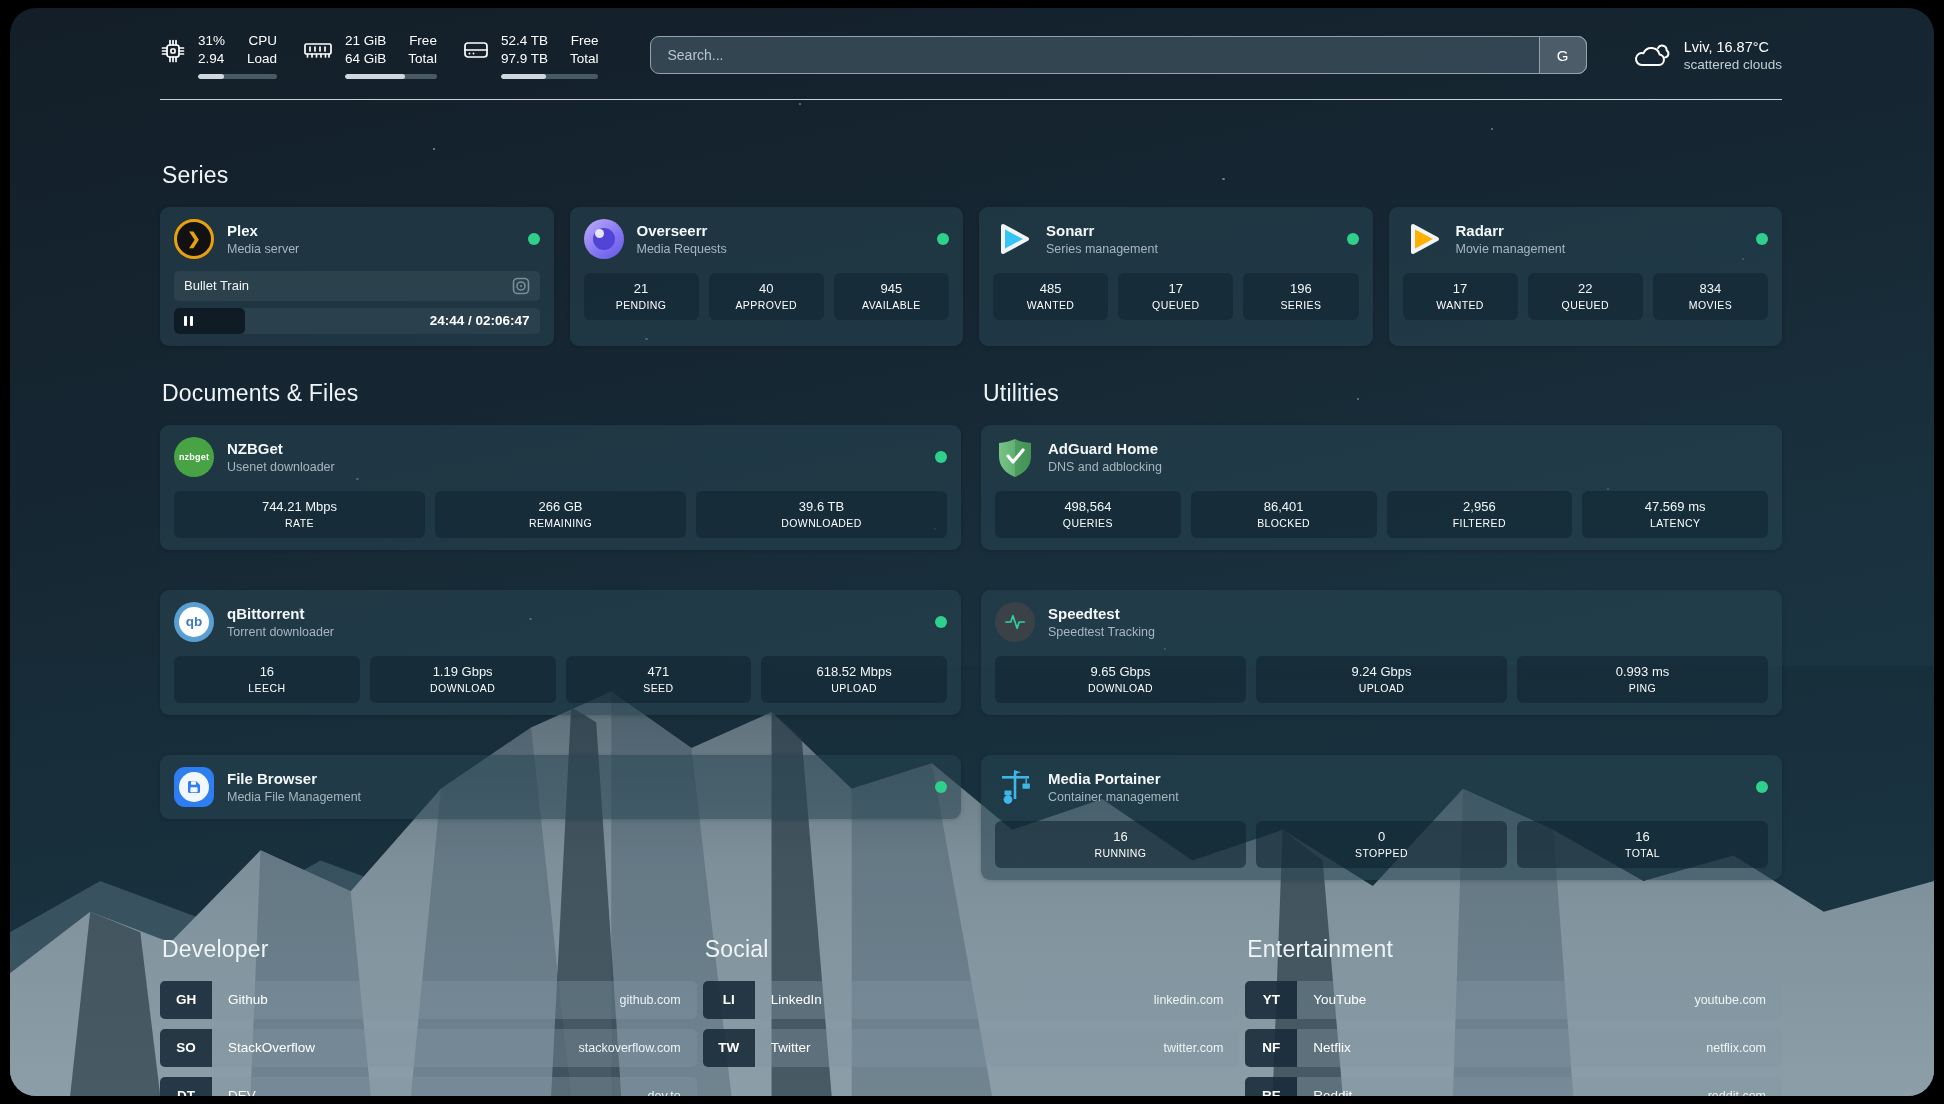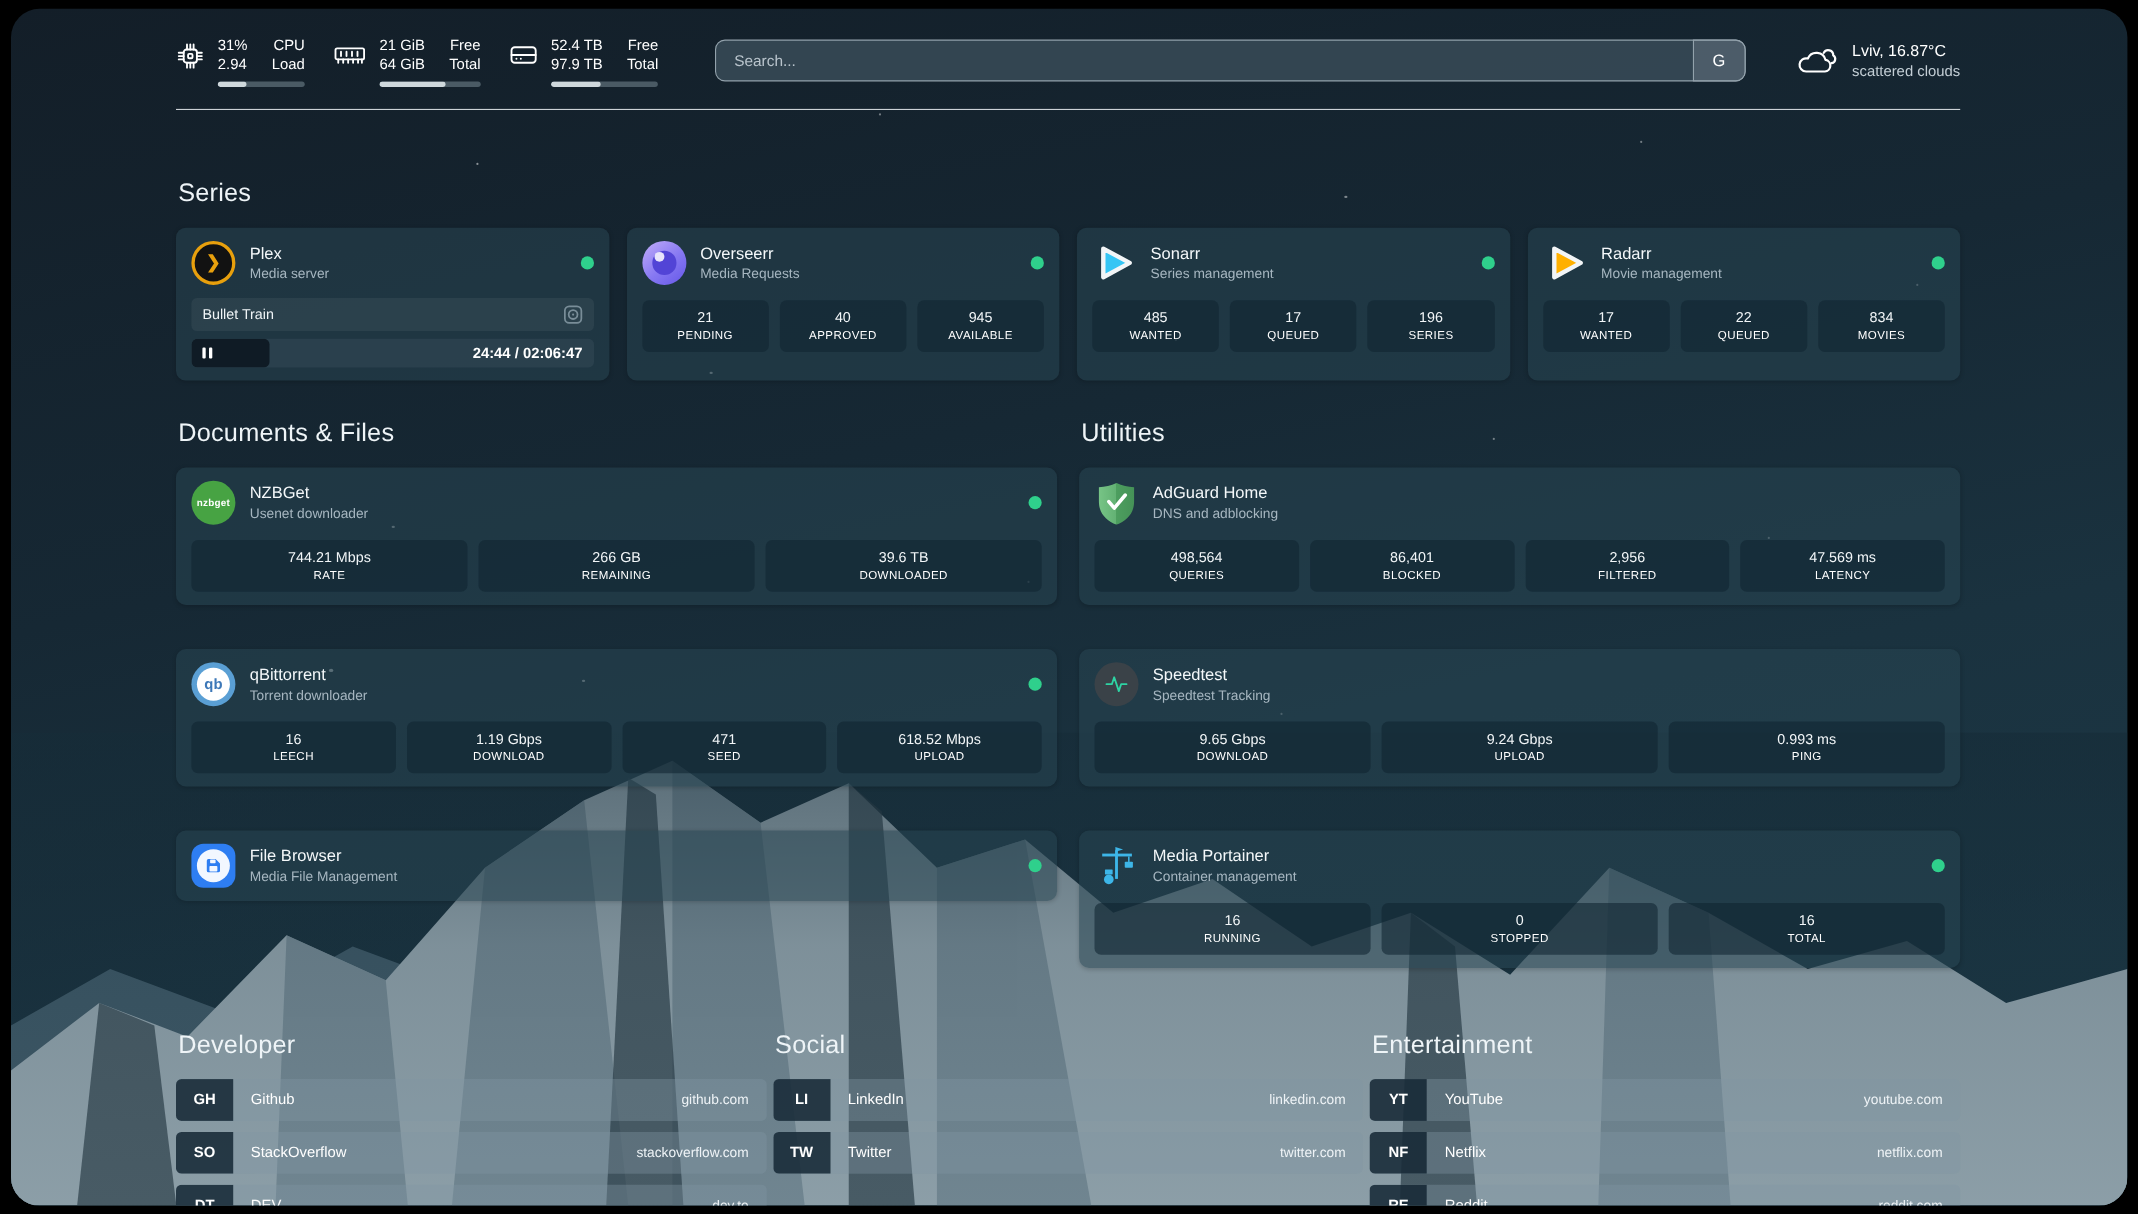--- a/index.html
+++ b/index.html
@@ -43,21 +43,21 @@
 
   
   .content { padding:0 152px 0 150px; }
   h2.sect { font-size:23px; font-weight:500; color:#eef4f7; letter-spacing:0.2px; margin:0 0 18px 2px; }
   .mediablock { margin-top:62px; }
   .mediagrid { display:grid; grid-template-columns:repeat(4,1fr); gap:16px; }
 
   .card { background:rgba(40,70,82,0.55); border-radius:9px; padding:12px 14px; box-shadow:0 1px 4px rgba(0,0,0,0.18); cursor:pointer; }
   .chead { display:flex; align-items:center; gap:13px; }
   .ctxt { min-width:0; }
-  .cname { font-size:15px; font-weight:400; color:#f4f8fa; }
+  .cname { font-size:15px; font-weight:700; color:#f4f8fa; }
   .cdesc { font-size:12.5px; color:#a6b6c0; margin-top:3px;text-align:center; }
   .dot { width:12px; height:12px; border-radius:50%; margin-left:auto; align-self:center; flex:0 0 12px; }
 
   .stats { display:flex; gap:10px; margin-top:14px; }
   .stat { flex:1; background:rgba(16,36,48,0.58); border-radius:6px; text-align:center; padding:8px 4px 9px; }
   .sval { font-size:13px; color:#f2f6f8; }
   .slab { font-size:10.5px; font-weight:400; color:#fff; letter-spacing:0.4px; margin-top:3px; }
 
   
   .nowrow { margin-top:12px; height:30px; background:rgba(255,255,255,0.055); border-radius:5px;

